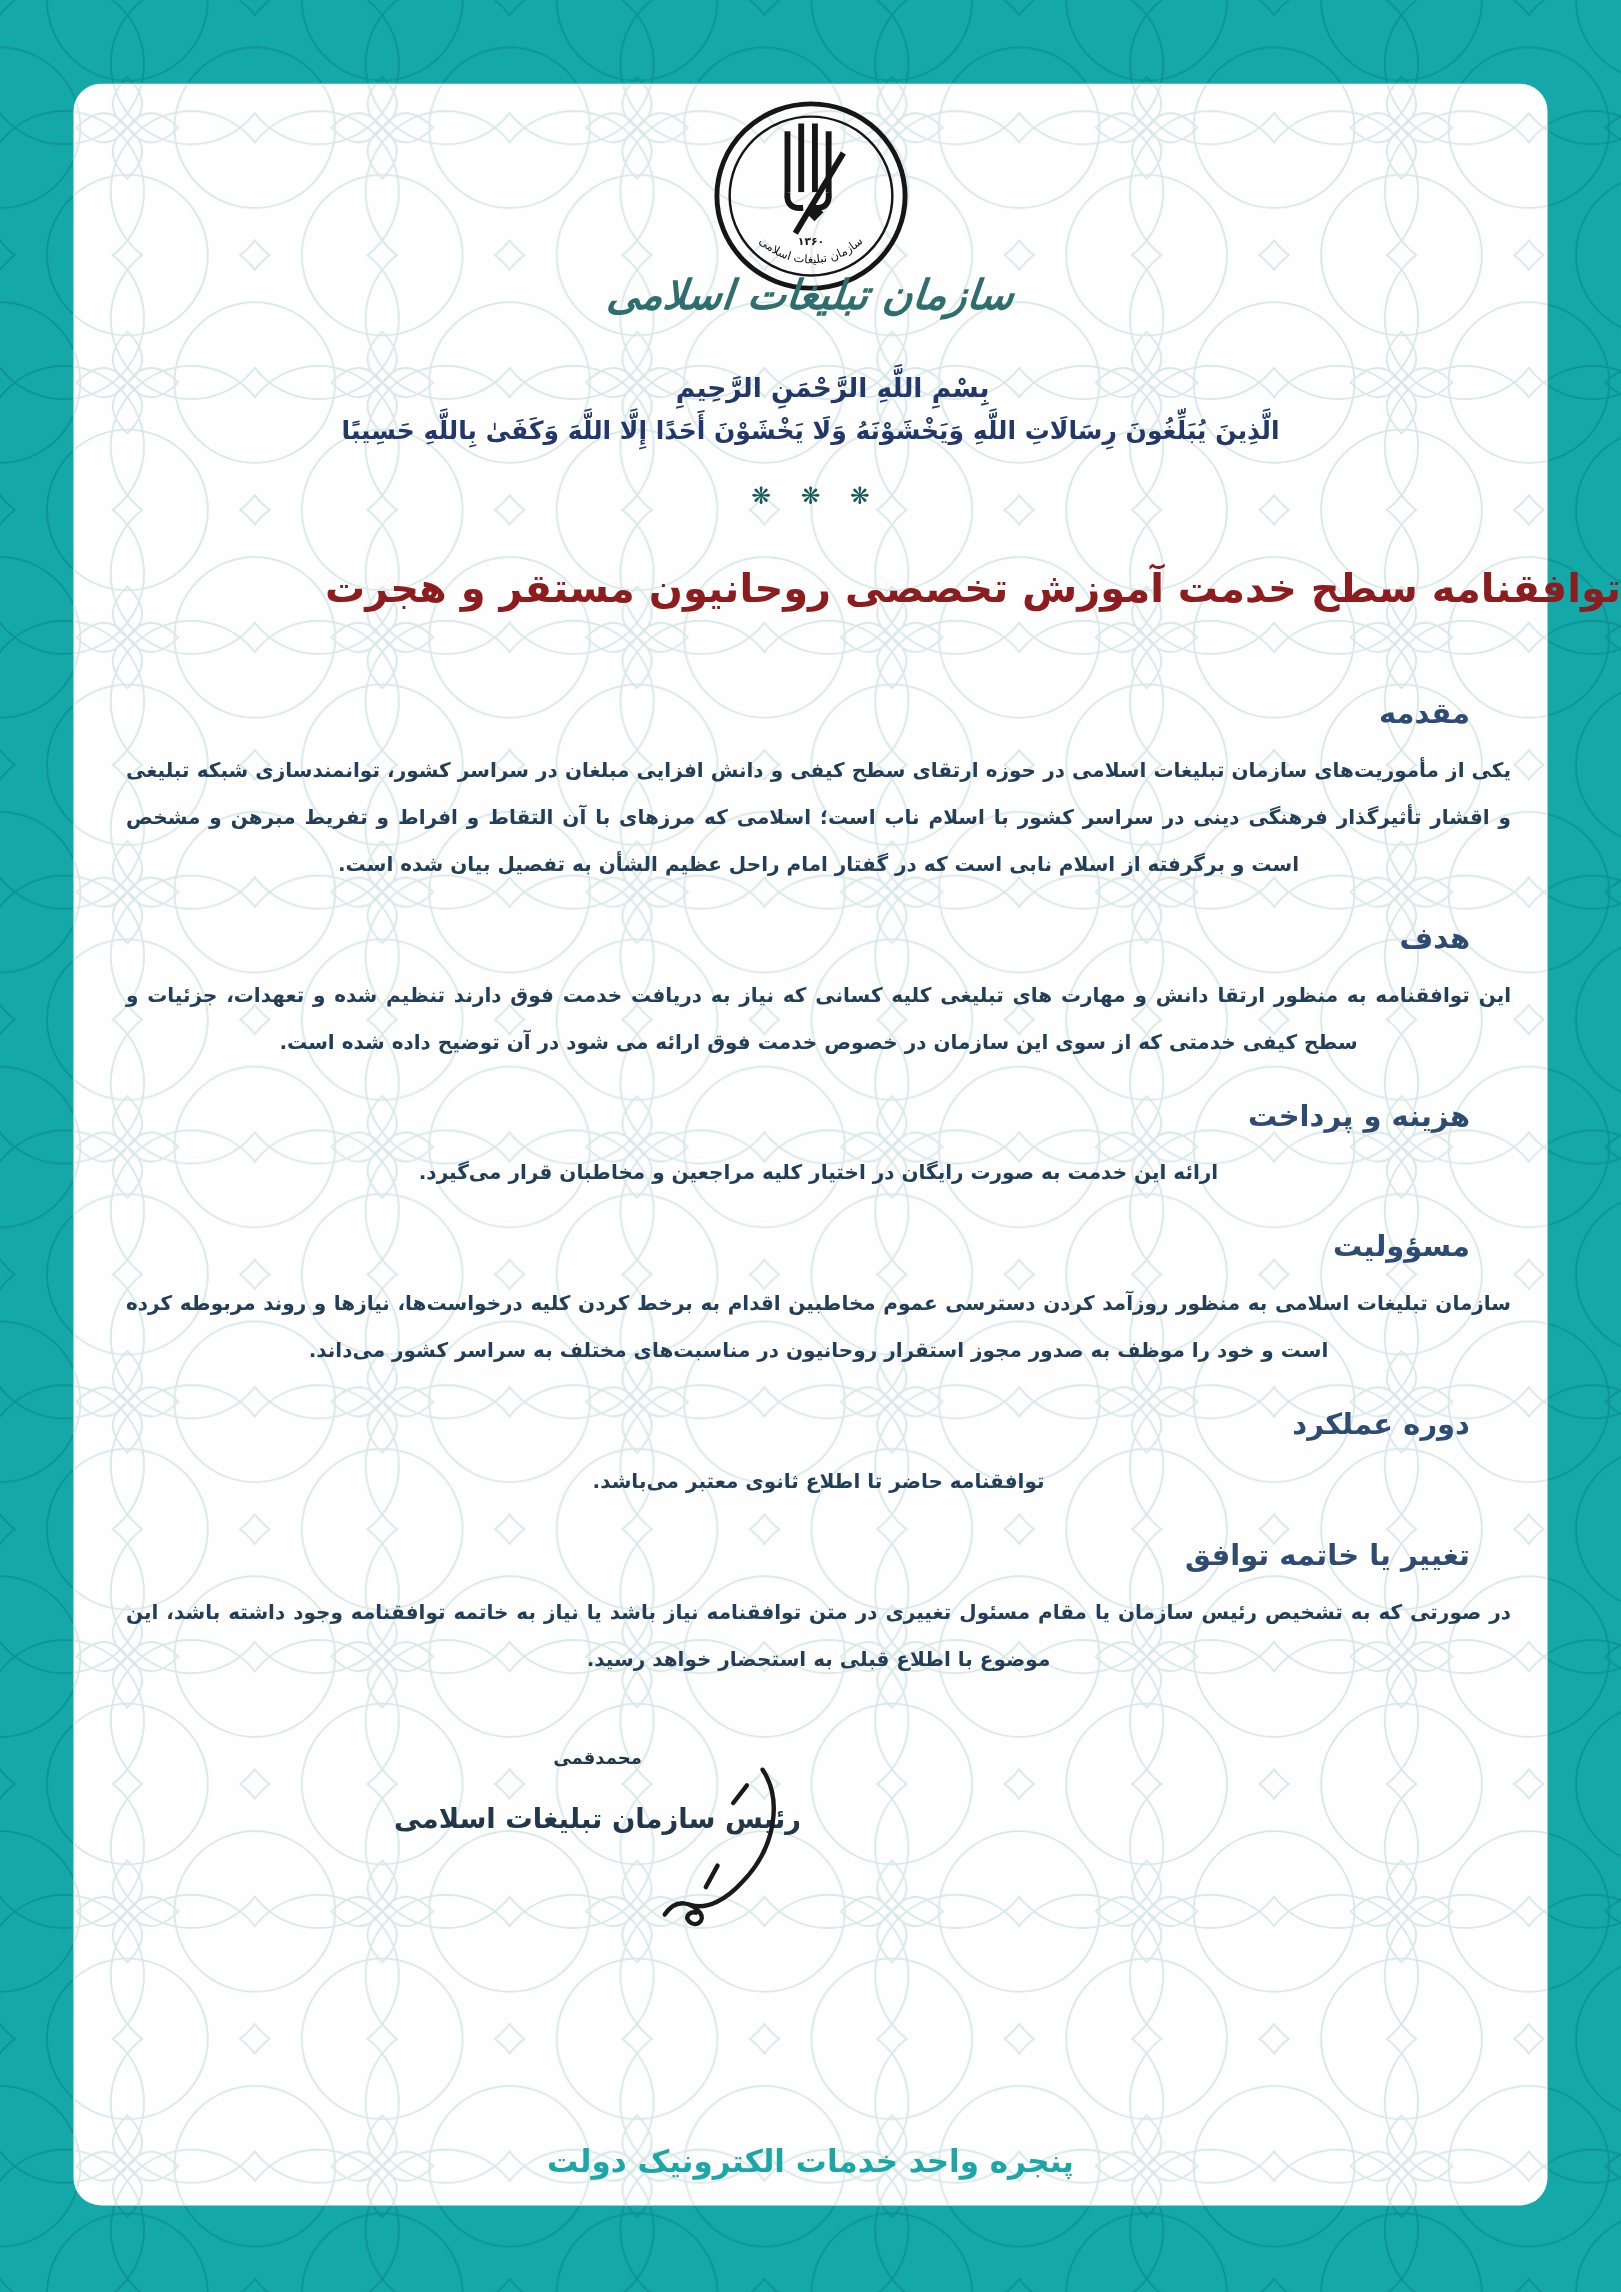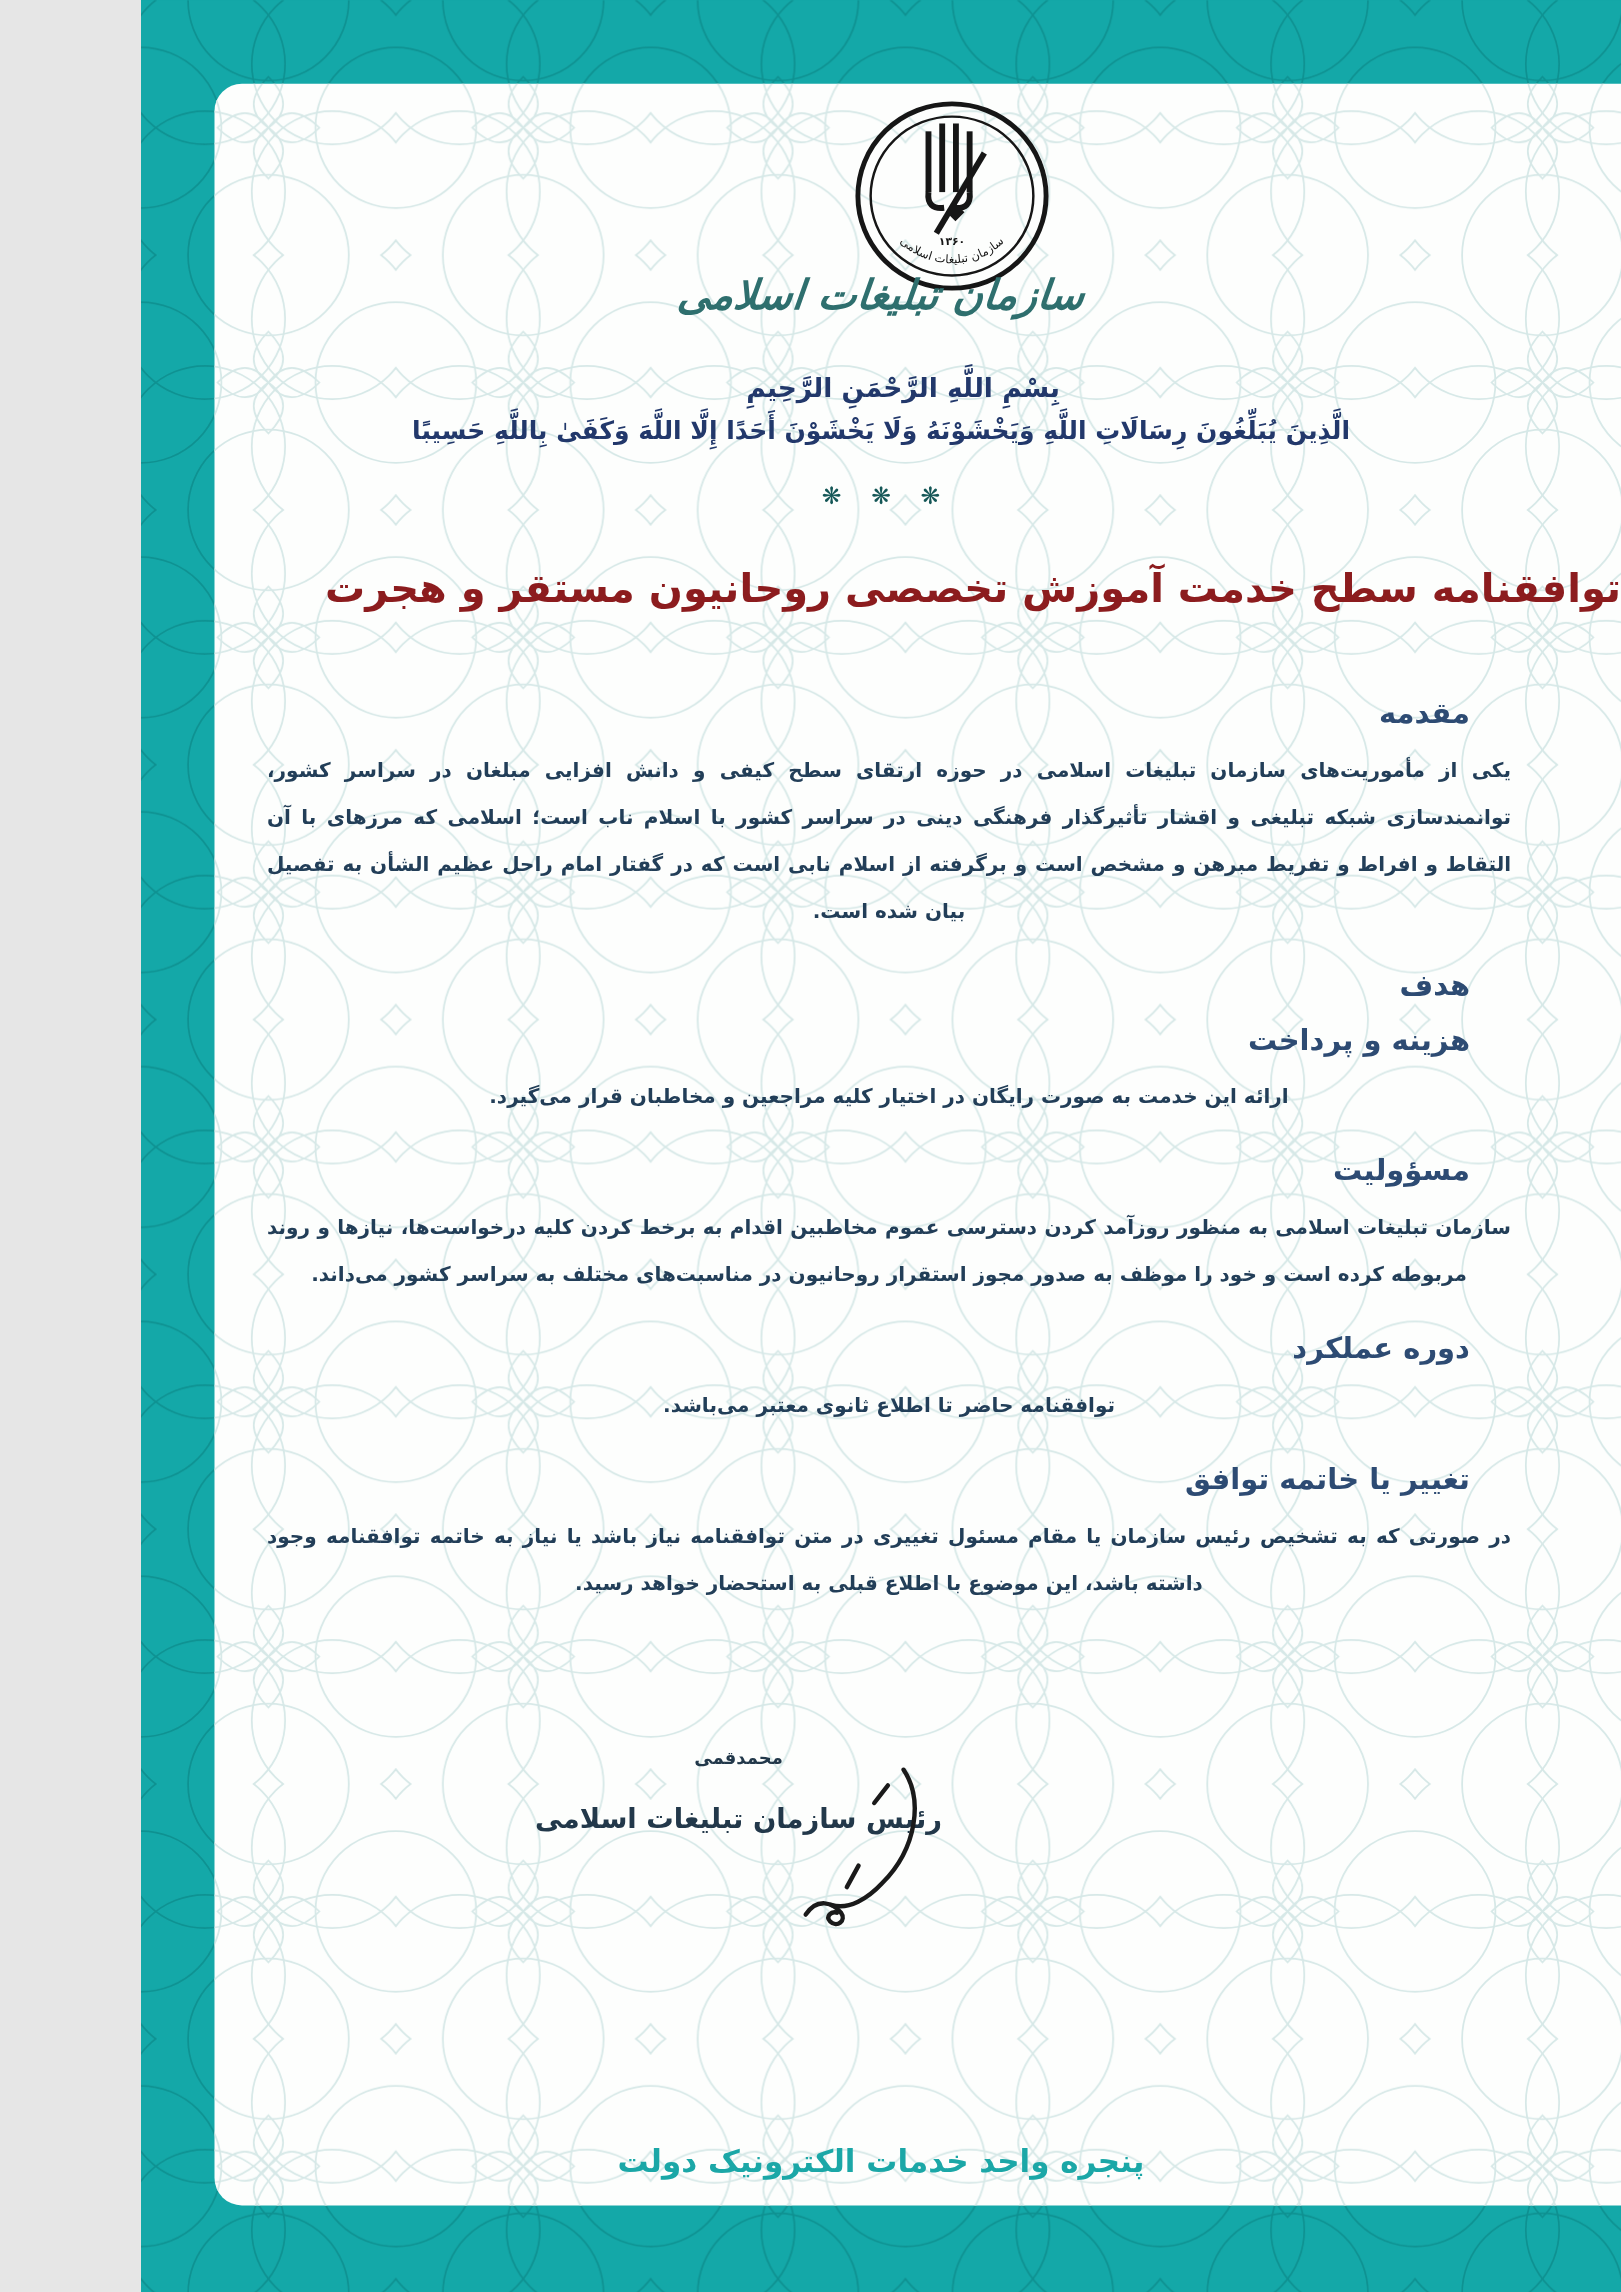--- a/index.html
+++ b/index.html
@@ -1,17 +1,17 @@
 <!DOCTYPE html>
 <html lang="fa" dir="rtl" style="--frame-teal: #14a8a8; --frame-pattern: #0c8d8d; --page-white: #fdfefd; --page-pattern: #d6e8e7; --title-maroon: #8c1c1e; --heading-navy: #2d4b73; --body-navy: #223e58; --verse-navy: #22386b; --stars-teal: #155757; --calli-teal: #2e6f6e; --footer-teal: #1ba7a7; --sig-dark: #22384a;"><head>
 <meta charset="utf-8">
 <style>
   html,body{margin:0;padding:0;background:#e6e6e6;}
   .sheet{
-    position:relative;width:1480px;height:2293px;overflow:hidden;
+    position:relative;width:1621px;height:2293px;overflow:hidden;
     font-family:"DejaVu Sans",sans-serif;direction:rtl;
     background:var(--frame-teal,#14a8a8);
   }
   .bg-svg{position:absolute;left:0;top:0;width:1621px;height:2293px;display:block;}
   .abs{position:absolute;left:0;right:0;}
 
   .logo-wrap{position:absolute;left:709px;top:98px;width:204px;height:198px;}
   .calligraphy{
     top:271px;text-align:center;
     font-size:41px;font-weight:bold;font-style:italic;
@@ -134,20 +134,21 @@
 
   <h1 class="abs doc-title">توافقنامه سطح خدمت آموزش تخصصی روحانیون مستقر و هجرت</h1>
 
   <div class="sections">
     <section class="section">
       <h2 class="section-heading">مقدمه</h2>
       <p class="section-body">یکی از مأموریت‌های سازمان تبلیغات اسلامی در حوزه ارتقای سطح کیفی و دانش افزایی مبلغان در سراسر کشور، توانمندسازی شبکه تبلیغی و اقشار تأثیرگذار فرهنگی دینی در سراسر کشور با اسلام ناب است؛ اسلامی که مرزهای با آن التقاط و افراط و تفریط مبرهن و مشخص است و برگرفته از اسلام نابی است که در گفتار امام راحل عظیم الشأن به تفصیل بیان شده است.</p>
     </section>
     <section class="section">
       <h2 class="section-heading">هدف</h2>
+      <p class="section-body">این توافقنامه به منظور ارتقا دانش و مهارت های تبلیغی کلیه کسانی که نیاز به دریافت خدمت فوق دارند تنظیم شده و تعهدات، جزئیات و سطح کیفی خدمتی که از سوی این سازمان در خصوص خدمت فوق ارائه می شود در آن توضیح داده شده است.</p>
     </section>
     <section class="section">
       <h2 class="section-heading">هزینه و پرداخت</h2>
       <p class="section-body">ارائه این خدمت به صورت رایگان در اختیار کلیه مراجعین و مخاطبان قرار می‌گیرد.</p>
     </section>
     <section class="section">
       <h2 class="section-heading">مسؤولیت</h2>
       <p class="section-body">سازمان تبلیغات اسلامی به منظور روزآمد کردن دسترسی عموم مخاطبین اقدام به برخط کردن کلیه درخواست‌ها، نیازها و روند مربوطه کرده است و خود را موظف به صدور مجوز استقرار روحانیون در مناسبت‌های مختلف به سراسر کشور می‌داند.</p>
     </section>
     <section class="section">

